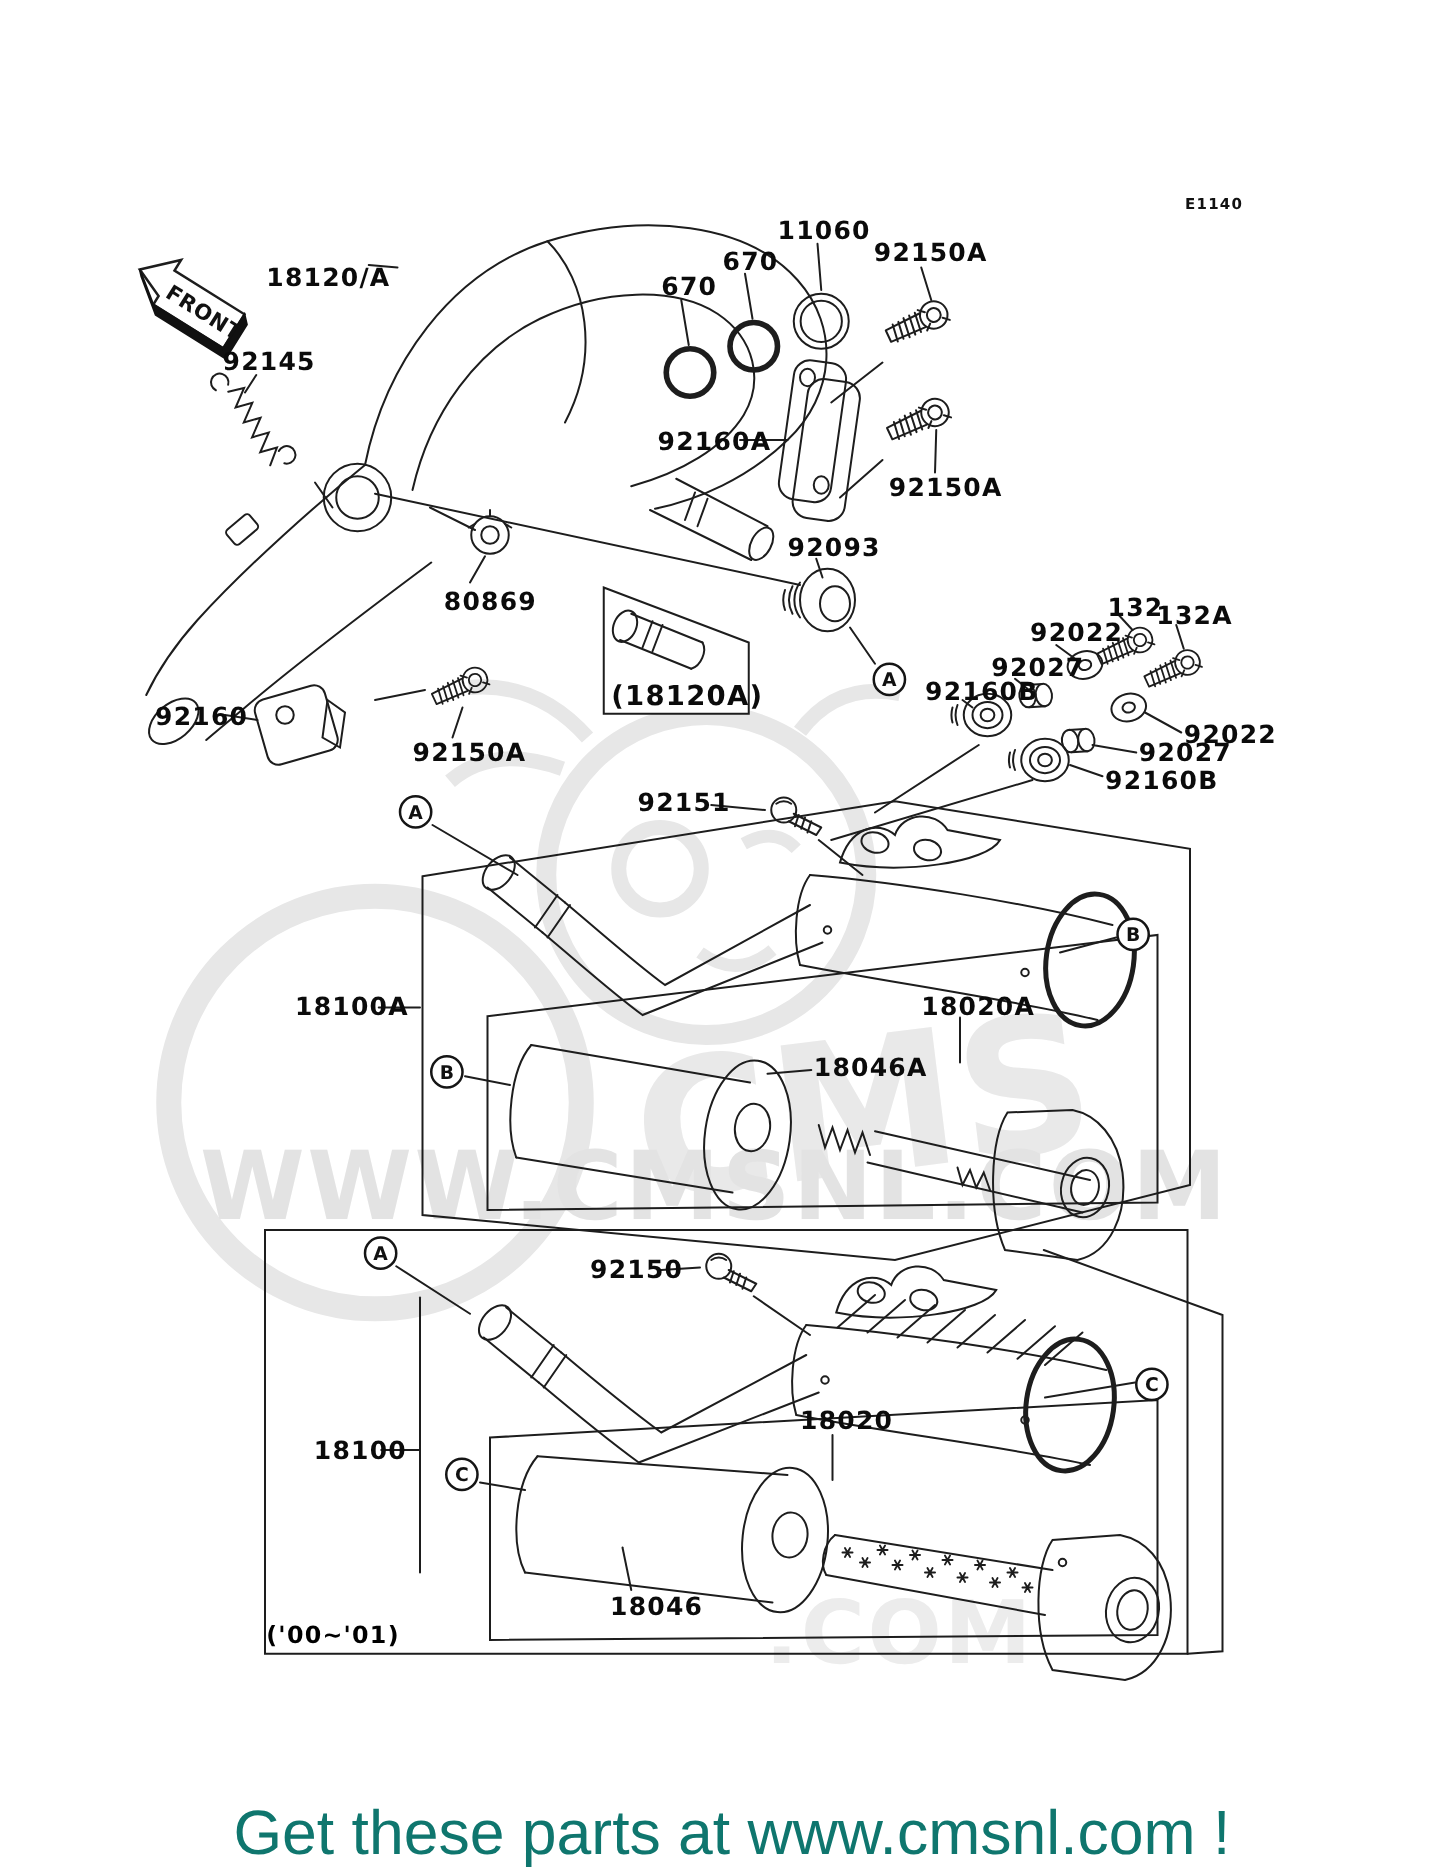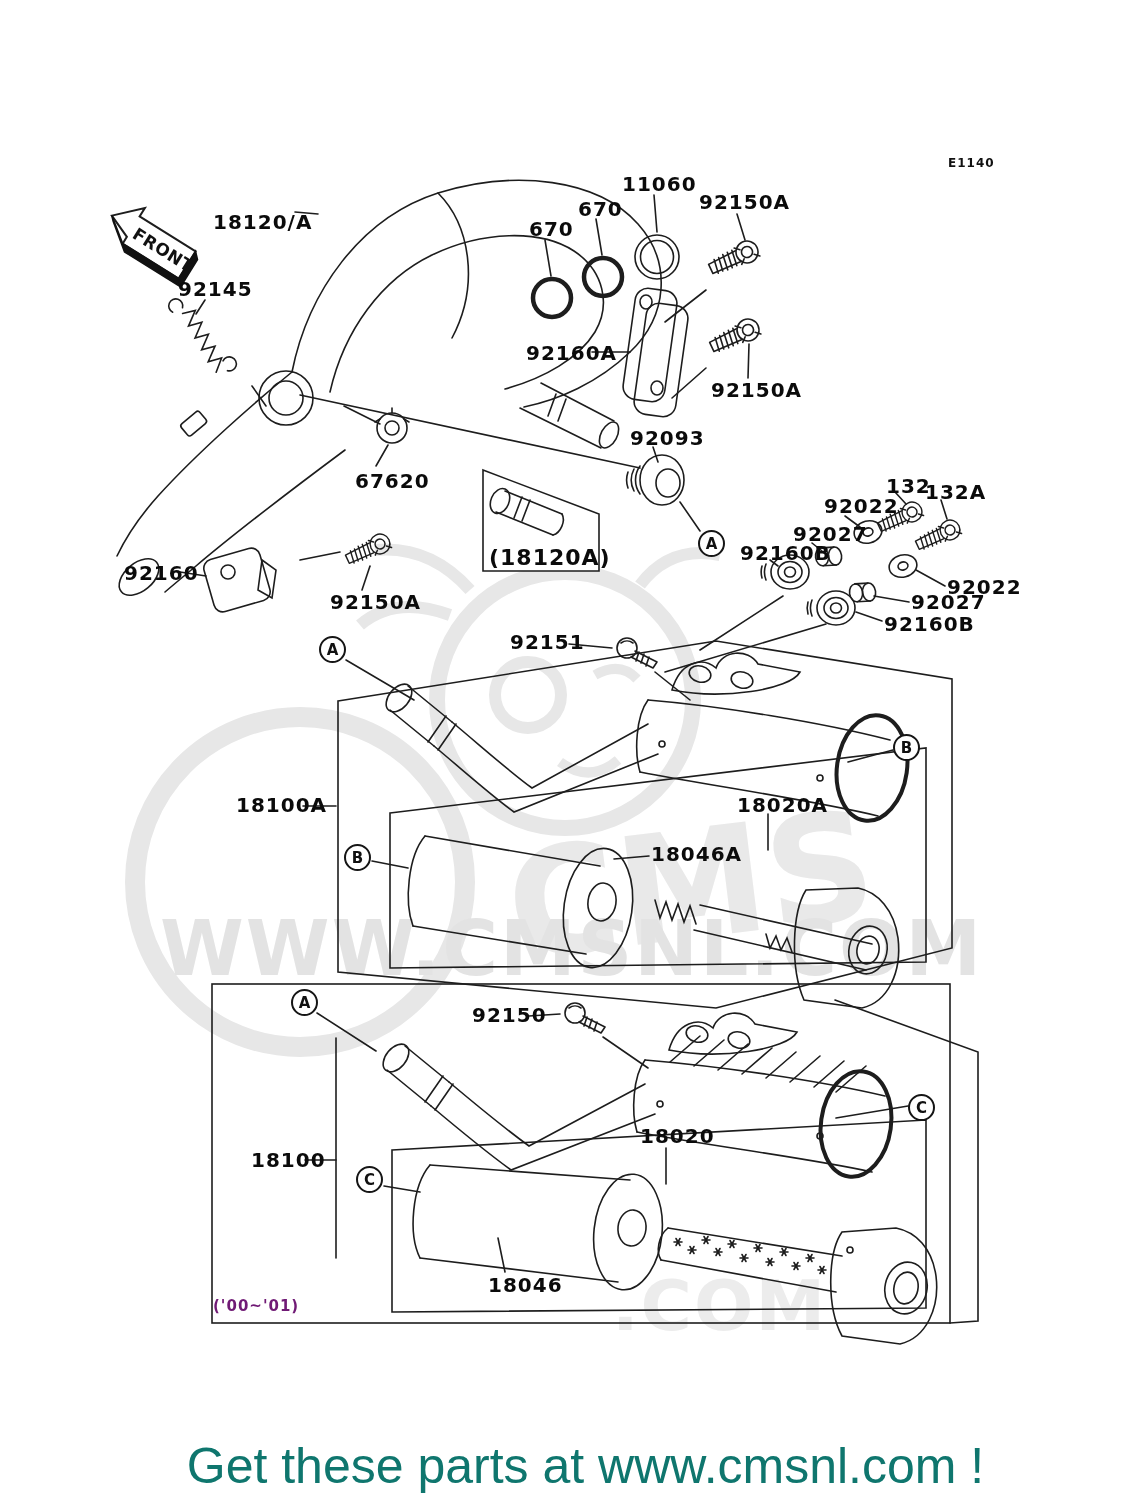--- a/index.html
+++ b/index.html
@@ -11,21 +11,21 @@
   .code{position:absolute;left:948px;top:156px;font-size:12px;font-weight:bold;color:#111;
         letter-spacing:1px;}
   .pl{position:absolute;font-size:20px;font-weight:bold;color:#0b0b0b;letter-spacing:1px;
       white-space:nowrap;line-height:1;}
   .pl.small{font-size:22px;}
   .ref{position:absolute;width:27px;height:27px;border:2px solid #151515;border-radius:50%;
        background:#fff;display:flex;align-items:center;justify-content:center;
        font-size:15px;font-weight:bold;color:#111;box-sizing:border-box;}
   .footer{position:absolute;left:12px;top:1437px;width:100%;text-align:center;
           font-family:"Liberation Sans",sans-serif;font-size:50px;color:#0f766e;}
-  .note{position:absolute;font-size:15px;font-weight:bold;color:#701a75;letter-spacing:1px;}
+  .note{position:absolute;font-size:19px;font-weight:bold;color:#000000;letter-spacing:1px;}
 </style>
 </head>
 <body>
 
 <div class="page">
 
   <svg class="art" width="1147" height="1500" viewBox="0 0 1147 1500">
     <defs>
       <g id="bolt">
         <circle cx="0" cy="0" r="11"></circle>
@@ -363,21 +363,21 @@
 
   <div class="pl" style="left:213px;top:212px">18120/A</div>
   <div class="pl" style="left:178px;top:279px">92145</div>
   <div class="pl" style="left:529px;top:219px">670</div>
   <div class="pl" style="left:578px;top:199px">670</div>
   <div class="pl" style="left:622px;top:174px">11060</div>
   <div class="pl" style="left:699px;top:192px">92150A</div>
   <div class="pl" style="left:526px;top:343px">92160A</div>
   <div class="pl" style="left:711px;top:380px">92150A</div>
   <div class="pl" style="left:630px;top:428px">92093</div>
-  <div class="pl" style="left:355px;top:471px">67620</div>
+  <div class="pl" style="left:355px;top:471px">80869</div>
   <div class="pl" style="left:124px;top:563px">92160</div>
   <div class="pl" style="left:330px;top:592px">92150A</div>
   <div class="pl small" style="left:489px;top:547px">(18120A)</div>
   <div class="pl" style="left:824px;top:496px">92022</div>
   <div class="pl" style="left:886px;top:476px">132</div>
   <div class="pl" style="left:925px;top:482px">132A</div>
   <div class="pl" style="left:793px;top:524px">92027</div>
   <div class="pl" style="left:740px;top:543px">92160B</div>
   <div class="pl" style="left:947px;top:577px">92022</div>
   <div class="pl" style="left:911px;top:592px">92027</div>

